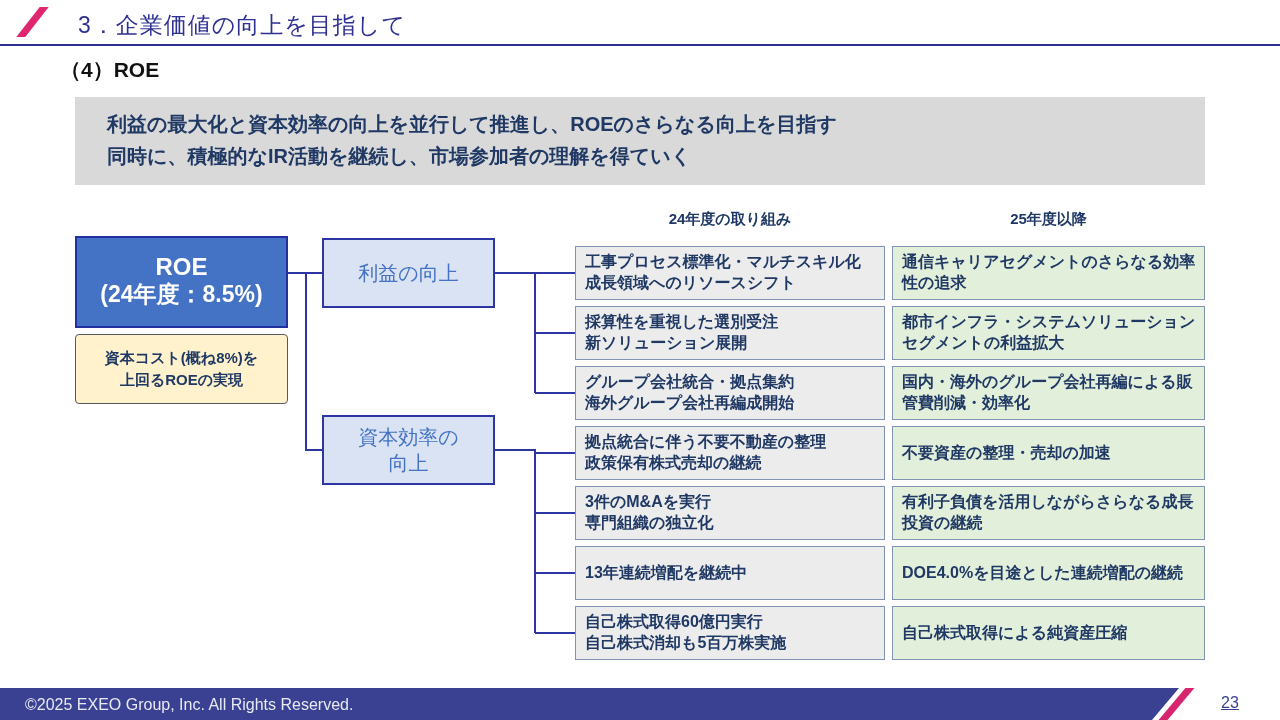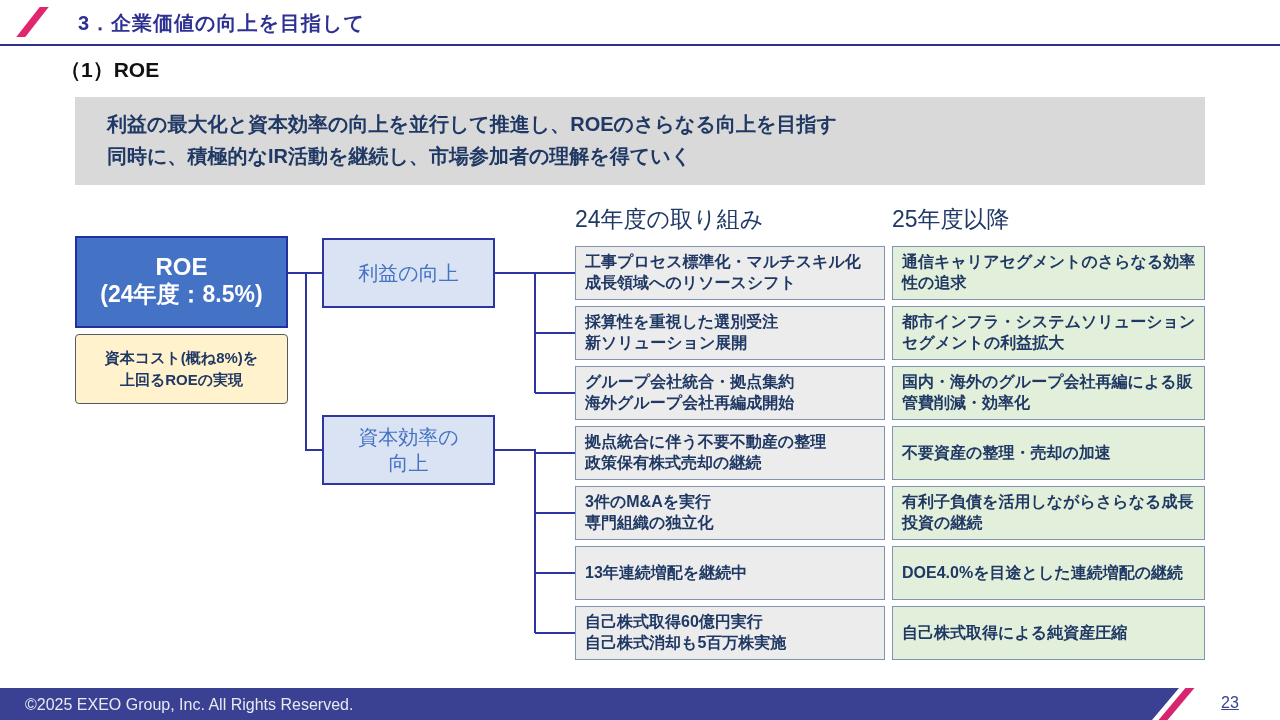--- a/index.html
+++ b/index.html
@@ -7,21 +7,21 @@
     position:relative;width:1280px;height:720px;background:#ffffff;
     font-family:"Liberation Sans","DejaVu Sans",sans-serif;
     overflow:hidden;
   }
   
   .title-slash{
     position:absolute;left:28px;top:7px;width:9px;height:30px;
     background:#E0266E;transform:skewX(-38deg);
   }
   .page-title{
-    position:absolute;left:78px;top:10px;font-size:20px;font-weight:bold;
+    position:absolute;left:78px;top:10px;font-size:23px;font-weight:normal;
     color:#2E3192;letter-spacing:1px;white-space:nowrap;
   }
   .title-underline{
     position:absolute;left:0;top:44px;width:1280px;height:2px;background:#2E3192;
   }
   .slide-subtitle{
     position:absolute;left:60px;top:56px;font-size:21px;font-weight:bold;color:#111;
   }
   
   .key-message{
@@ -47,22 +47,22 @@
   }
   .branch-box{
     position:absolute;left:322px;width:173px;height:70px;
     background:#DAE3F3;border:2px solid #2C35A2;box-sizing:border-box;
     display:flex;align-items:center;justify-content:center;text-align:center;
     font-size:20px;font-weight:normal;color:#4472C4;line-height:1.3;white-space:pre-line;
   }
   .branch-profit{top:238px;}
   .branch-capital{top:415px;}
   .col-header{
-    position:absolute;top:204px;height:30px;font-size:23px;font-weight:normal;
-    color:#1F3864;line-height:30px;
+    position:absolute;top:204px;height:30px;font-size:15px;font-weight:bold;
+    color:#1F3864;text-align:center;line-height:30px;
   }
   .col-header.fy24{left:575px;width:310px;}
   .col-header.fy25{left:892px;width:313px;}
   .item-box{
     position:absolute;height:54px;box-sizing:border-box;
     border:1.5px solid #8193B2;display:flex;align-items:center;
     padding:2px 3px 2px 9px;font-size:16px;font-weight:bold;color:#1F3864;
     line-height:1.3;white-space:pre-line;
   }
   .item-box.fy24{left:575px;width:310px;background:#ECECEC;}
@@ -87,21 +87,21 @@
   }
 </style>
 </head>
 <body>
 
 <div class="slide">
 
   <div class="title-slash"></div>
   <div class="page-title">3．企業価値の向上を目指して</div>
   <div class="title-underline"></div>
-  <div class="slide-subtitle">（1）ROE</div>
+  <div class="slide-subtitle">（4）ROE</div>
 
   <div class="key-message">利益の最大化と資本効率の向上を並行して推進し、ROEのさらなる向上を目指す
 同時に、積極的なIR活動を継続し、市場参加者の理解を得ていく</div>
 
   <svg class="connectors" width="1280" height="720" viewBox="0 0 1280 720">
     <g stroke="#2C35A2" stroke-width="2" fill="none">
       <path d="M288 273 H322"></path>
       <path d="M306 273 V450 H322"></path>
       <path d="M495 273 H575"></path>
       <path d="M535 273 V393"></path>

